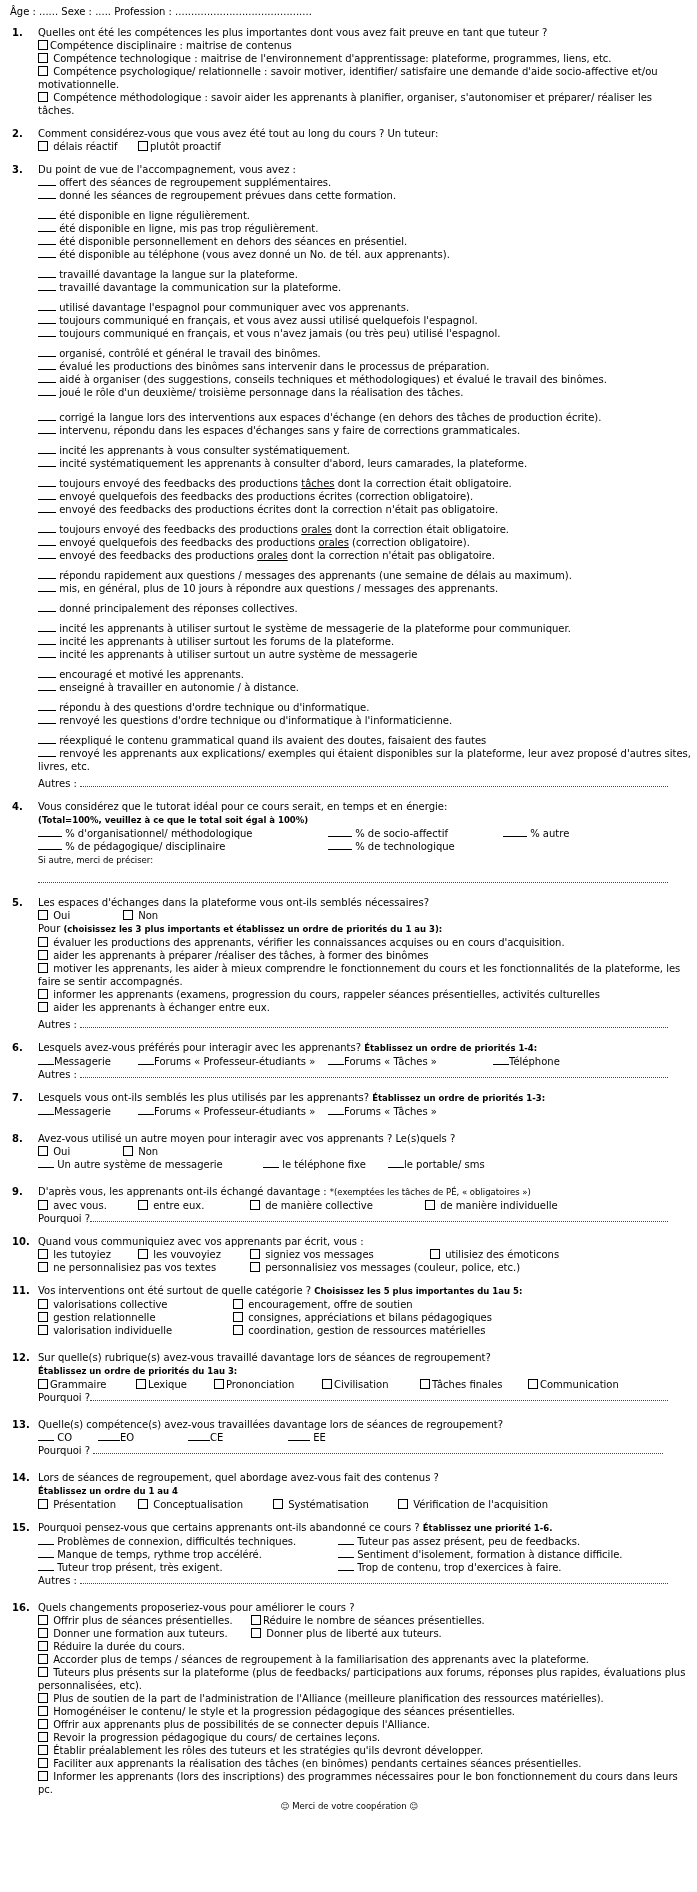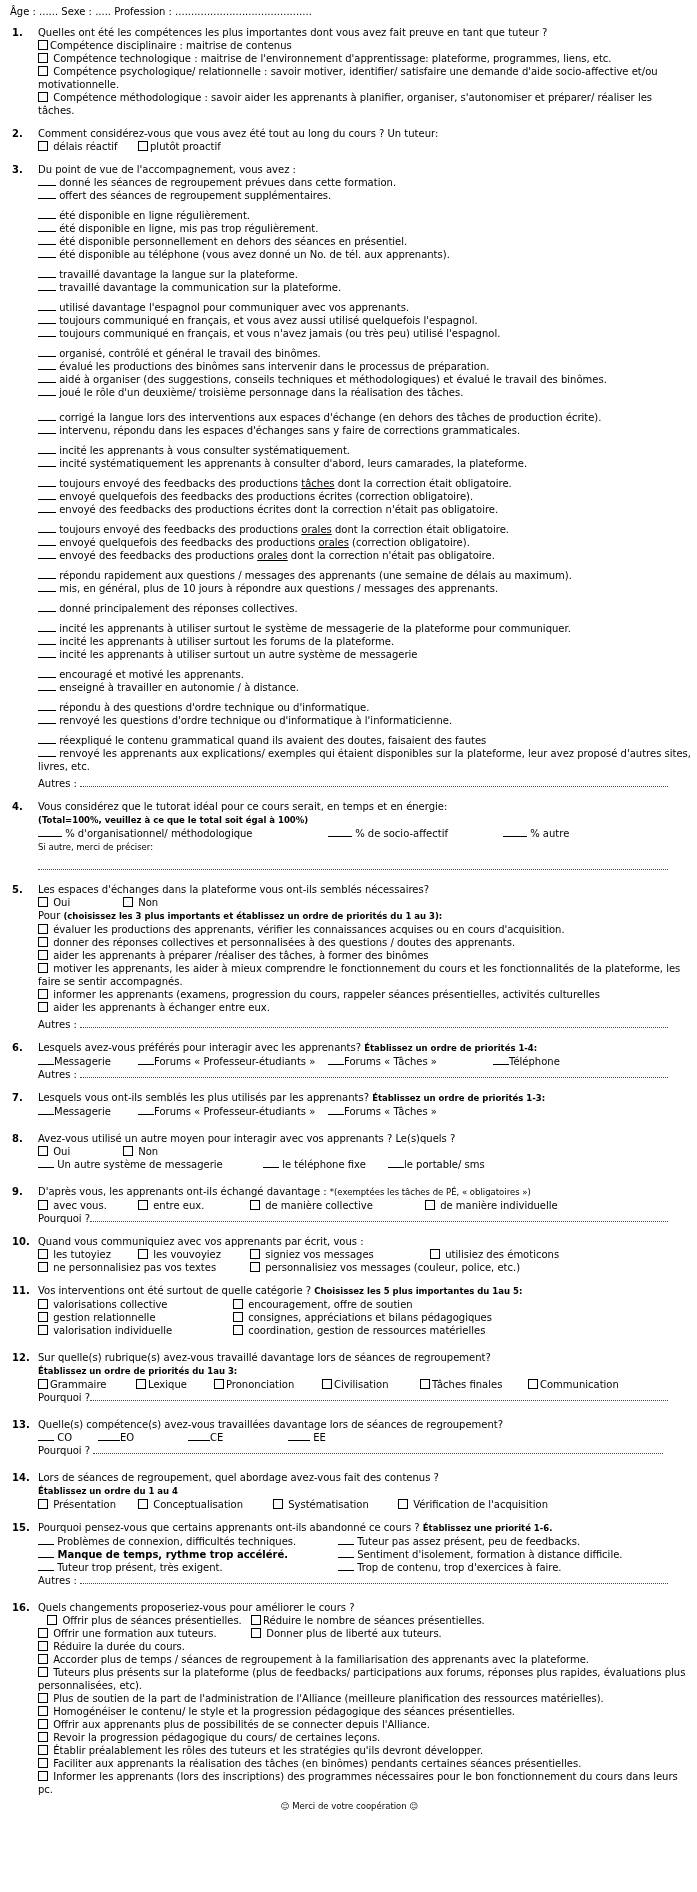--- a/index.html
+++ b/index.html
@@ -39,22 +39,22 @@
     <div class="line"><span class="qnum">1.</span><span class="b">Quelles ont été les compétences les plus importantes dont vous avez fait preuve en tant que tuteur ?</span></div>
     <div class="line"><span class="chk"></span><span class="t">Compétence disciplinaire : maitrise de contenus</span></div>
     <div class="line"><span class="chk"></span><span class="t"> Compétence technologique : maitrise de l'environnement d'apprentissage: plateforme, programmes, liens, etc.</span></div>
     <div class="line"><span class="chk"></span><span class="t"> Compétence psychologique/ relationnelle : savoir motiver, identifier/ satisfaire une demande d'aide socio-affective et/ou motivationnelle.</span></div>
     <div class="line"><span class="chk"></span><span class="t"> Compétence méthodologique : savoir aider les apprenants à planifier, organiser, s'autonomiser et préparer/ réaliser les tâches.</span></div>
     <div class="gap" style="height: 10px;"></div>
     <div class="line"><span class="qnum">2.</span><span class="b">Comment considérez-vous que vous avez été tout au long du cours ? Un tuteur:</span></div>
     <div class="line"><span class="col" style="min-width: 100px;"><span class="chk"></span><span class="t"> délais réactif</span></span><span class="col"><span class="chk"></span><span class="t">plutôt proactif</span></span></div>
     <div class="gap" style="height: 10px;"></div>
     <div class="line"><span class="qnum">3.</span><span class="b">Du point de vue de l'accompagnement, vous avez :</span></div>
+    <div class="line"><span class="blank" style="width: 18px;"></span><span class="t"> offert des séances de regroupement supplémentaires.</span></div>
     <div class="line"><span class="blank" style="width: 18px;"></span><span class="t"> donné les séances de regroupement prévues dans cette formation.</span></div>
-    <div class="line"><span class="blank" style="width: 18px;"></span><span class="t"> offert des séances de regroupement supplémentaires.</span></div>
     <div class="gap" style="height: 7px;"></div>
     <div class="line"><span class="blank" style="width: 18px;"></span><span class="t"> été disponible en ligne régulièrement.</span></div>
     <div class="line"><span class="blank" style="width: 18px;"></span><span class="t"> été disponible en ligne, mis pas trop régulièrement.</span></div>
     <div class="line"><span class="blank" style="width: 18px;"></span><span class="t"> été disponible personnellement en dehors des séances en présentiel.</span></div>
     <div class="line"><span class="blank" style="width: 18px;"></span><span class="t"> été disponible au téléphone (vous avez donné un No. de tél. aux apprenants).</span></div>
     <div class="gap" style="height: 7px;"></div>
     <div class="line"><span class="blank" style="width: 18px;"></span><span class="t"> travaillé davantage la langue sur la plateforme.</span></div>
     <div class="line"><span class="blank" style="width: 18px;"></span><span class="t"> travaillé davantage la communication sur la plateforme.</span></div>
     <div class="gap" style="height: 7px;"></div>
     <div class="line"><span class="blank" style="width: 18px;"></span><span class="t"> utilisé davantage l'espagnol pour communiquer avec vos apprenants.</span></div>
@@ -96,29 +96,29 @@
     <div class="line"><span class="blank" style="width: 18px;"></span><span class="t"> renvoyé les questions d'ordre technique ou d'informatique à l'informaticienne.</span></div>
     <div class="gap" style="height: 7px;"></div>
     <div class="line"><span class="blank" style="width: 18px;"></span><span class="t"> réexpliqué le contenu grammatical quand ils avaient des doutes, faisaient des fautes</span></div>
     <div class="line"><span class="blank" style="width: 18px;"></span><span class="t"> renvoyé les apprenants aux explications/ exemples qui étaient disponibles sur la plateforme, leur avez proposé d'autres sites, livres, etc.</span></div>
     <div class="gap" style="height: 4px;"></div>
     <div class="line"><span class="t">Autres : </span><span class="dots" style="width: 588px;"></span></div>
     <div class="gap" style="height: 10px;"></div>
     <div class="line"><span class="qnum">4.</span><span class="b">Vous considérez que le tutorat idéal pour ce cours serait, en temps et en énergie:</span></div>
     <div class="line"><span class="sb">(Total=100%, veuillez à ce que le total soit égal à 100%)</span></div>
     <div class="line"><span class="col" style="min-width: 290px;"><span class="blank" style="width: 24px;"></span><span class="t"> % d'organisationnel/ méthodologique</span></span><span class="col" style="min-width: 175px;"><span class="blank" style="width: 24px;"></span><span class="t"> % de socio-affectif</span></span><span class="col"><span class="blank" style="width: 24px;"></span><span class="t"> % autre</span></span></div>
+    <div class="line"><span class="col" style="min-width: 290px;"><span class="blank" style="width: 24px;"></span><span class="t"> % de pédagogique/ disciplinaire</span></span><span class="col"><span class="blank" style="width: 24px;"></span><span class="t"> % de technologique</span></span></div>
     <div class="line"><span class="s">Si autre, merci de préciser:</span></div>
     <div class="gap" style="height: 6px;"></div>
     <div class="line"><span class="dots" style="width: 630px;"></span></div>
     <div class="gap" style="height: 10px;"></div>
     <div class="line"><span class="qnum">5.</span><span class="b">Les espaces d'échanges dans la plateforme vous ont-ils semblés nécessaires?</span></div>
     <div class="line"><span class="col" style="min-width: 85px;"><span class="chk"></span><span class="t"> Oui</span></span><span class="col"><span class="chk"></span><span class="t"> Non</span></span></div>
     <div class="line"><span class="b">Pour </span><span class="sb">(choisissez les 3 plus importants et établissez un ordre de priorités du 1 au 3):</span></div>
     <div class="line"><span class="chk"></span><span class="t"> évaluer les productions des apprenants, vérifier les connaissances acquises ou en cours d'acquisition.</span></div>
-    <div class="line"><span class="chk"></span><span class="t"> donner des réponses collectives et personnalisées à des questions / doutes des apprenants.</span></div>
     <div class="line"><span class="chk"></span><span class="t"> aider les apprenants à préparer /réaliser des tâches, à former des binômes</span></div>
     <div class="line"><span class="chk"></span><span class="t"> motiver les apprenants, les aider à mieux comprendre le fonctionnement du cours et les fonctionnalités de la plateforme, les faire se sentir accompagnés.</span></div>
     <div class="line"><span class="chk"></span><span class="t"> informer les apprenants (examens, progression du cours, rappeler séances présentielles, activités culturelles</span></div>
     <div class="line"><span class="chk"></span><span class="t"> aider les apprenants à échanger entre eux.</span></div>
     <div class="gap" style="height: 4px;"></div>
     <div class="line"><span class="t">Autres : </span><span class="dots" style="width: 588px;"></span></div>
     <div class="gap" style="height: 10px;"></div>
     <div class="line"><span class="qnum">6.</span><span class="b">Lesquels avez-vous préférés pour interagir avec les apprenants? </span><span class="sb">Établissez un ordre de priorités 1-4:</span></div>
     <div class="line"><span class="col" style="min-width: 100px;"><span class="blank" style="width: 16px;"></span><span class="t">Messagerie</span></span><span class="col" style="min-width: 190px;"><span class="blank" style="width: 16px;"></span><span class="t">Forums « Professeur-étudiants »</span></span><span class="col" style="min-width: 165px;"><span class="blank" style="width: 16px;"></span><span class="t">Forums « Tâches »</span></span><span class="col"><span class="blank" style="width: 16px;"></span><span class="t">Téléphone</span></span></div>
     <div class="line"><span class="t">Autres : </span><span class="dots" style="width: 588px;"></span></div>
@@ -151,27 +151,27 @@
     <div class="line"><span class="qnum">13.</span><span class="b">Quelle(s) compétence(s) avez-vous travaillées davantage lors de séances de regroupement?</span></div>
     <div class="line"><span class="col" style="min-width: 60px;"><span class="blank" style="width: 16px;"></span><span class="t"> CO</span></span><span class="col" style="min-width: 90px;"><span class="blank" style="width: 22px;"></span><span class="t">EO</span></span><span class="col" style="min-width: 100px;"><span class="blank" style="width: 22px;"></span><span class="t">CE</span></span><span class="col"><span class="blank" style="width: 22px;"></span><span class="t"> EE</span></span></div>
     <div class="line"><span class="b">Pourquoi ? </span><span class="dots" style="width: 570px;"></span></div>
     <div class="gap" style="height: 14px;"></div>
     <div class="line"><span class="qnum">14.</span><span class="b">Lors de séances de regroupement, quel abordage avez-vous fait des contenus ?</span></div>
     <div class="line"><span class="sb">Établissez un ordre du 1 au 4</span></div>
     <div class="line"><span class="col" style="min-width: 100px;"><span class="chk"></span><span class="t"> Présentation</span></span><span class="col" style="min-width: 135px;"><span class="chk"></span><span class="t"> Conceptualisation</span></span><span class="col" style="min-width: 125px;"><span class="chk"></span><span class="t"> Systématisation</span></span><span class="col"><span class="chk"></span><span class="t"> Vérification de l'acquisition</span></span></div>
     <div class="gap" style="height: 10px;"></div>
     <div class="line"><span class="qnum">15.</span><span class="b">Pourquoi pensez-vous que certains apprenants ont-ils abandonné ce cours ? </span><span class="sb">Établissez une priorité 1-6.</span></div>
     <div class="line"><span class="col" style="min-width: 300px;"><span class="blank" style="width: 16px;"></span><span class="t"> Problèmes de connexion, difficultés techniques.</span></span><span class="col"><span class="blank" style="width: 16px;"></span><span class="t"> Tuteur pas assez présent, peu de feedbacks.</span></span></div>
-    <div class="line"><span class="col" style="min-width: 300px; font-weight: bold;"><span class="blank" style="width: 16px;"></span><span class="t"> Manque de temps, rythme trop accéléré.</span></span><span class="col"><span class="blank" style="width: 16px;"></span><span class="t"> Sentiment d'isolement, formation à distance difficile.</span></span></div>
+    <div class="line"><span class="col" style="min-width: 300px;"><span class="blank" style="width: 16px;"></span><span class="t"> Manque de temps, rythme trop accéléré.</span></span><span class="col"><span class="blank" style="width: 16px;"></span><span class="t"> Sentiment d'isolement, formation à distance difficile.</span></span></div>
     <div class="line"><span class="col" style="min-width: 300px;"><span class="blank" style="width: 16px;"></span><span class="t"> Tuteur trop présent, très exigent.</span></span><span class="col"><span class="blank" style="width: 16px;"></span><span class="t"> Trop de contenu, trop d'exercices à faire.</span></span></div>
     <div class="line"><span class="t">Autres : </span><span class="dots" style="width: 588px;"></span></div>
     <div class="gap" style="height: 14px;"></div>
     <div class="line"><span class="qnum">16.</span><span class="b">Quels changements proposeriez-vous pour améliorer le cours ?</span></div>
-    <div class="line"><span class="col" style="min-width: 213px; text-align: center;"><span class="chk"></span><span class="t"> Offrir plus de séances présentielles.</span></span><span class="col"><span class="chk"></span><span class="t">Réduire le nombre de séances présentielles.</span></span></div>
-    <div class="line"><span class="col" style="min-width: 213px;"><span class="chk"></span><span class="t"> Offrir une formation aux tuteurs.</span></span><span class="col"><span class="chk"></span><span class="t"> Donner plus de liberté aux tuteurs.</span></span></div>
+    <div class="line"><span class="col" style="min-width: 213px;"><span class="chk"></span><span class="t"> Offrir plus de séances présentielles.</span></span><span class="col"><span class="chk"></span><span class="t">Réduire le nombre de séances présentielles.</span></span></div>
+    <div class="line"><span class="col" style="min-width: 213px;"><span class="chk"></span><span class="t"> Donner une formation aux tuteurs.</span></span><span class="col"><span class="chk"></span><span class="t"> Donner plus de liberté aux tuteurs.</span></span></div>
     <div class="line"><span class="chk"></span><span class="t"> Réduire la durée du cours.</span></div>
     <div class="line"><span class="chk"></span><span class="t"> Accorder plus de temps / séances de regroupement à la familiarisation des apprenants avec la plateforme.</span></div>
     <div class="line"><span class="chk"></span><span class="t"> Tuteurs plus présents sur la plateforme (plus de feedbacks/ participations aux forums, réponses plus rapides, évaluations plus personnalisées, etc).</span></div>
     <div class="line"><span class="chk"></span><span class="t"> Plus de soutien de la part de l'administration de l'Alliance (meilleure planification des ressources matérielles).</span></div>
     <div class="line"><span class="chk"></span><span class="t"> Homogénéiser le contenu/ le style et la progression pédagogique des séances présentielles.</span></div>
     <div class="line"><span class="chk"></span><span class="t"> Offrir aux apprenants plus de possibilités de se connecter depuis l'Alliance.</span></div>
     <div class="line"><span class="chk"></span><span class="t"> Revoir la progression pédagogique du cours/ de certaines leçons.</span></div>
     <div class="line"><span class="chk"></span><span class="t"> Établir préalablement les rôles des tuteurs et les stratégies qu'ils devront développer.</span></div>
     <div class="line"><span class="chk"></span><span class="t"> Faciliter aux apprenants la réalisation des tâches (en binômes) pendants certaines séances présentielles.</span></div>
     <div class="line"><span class="chk"></span><span class="t"> Informer les apprenants (lors des inscriptions) des programmes nécessaires pour le bon fonctionnement du cours dans leurs pc.</span></div>

